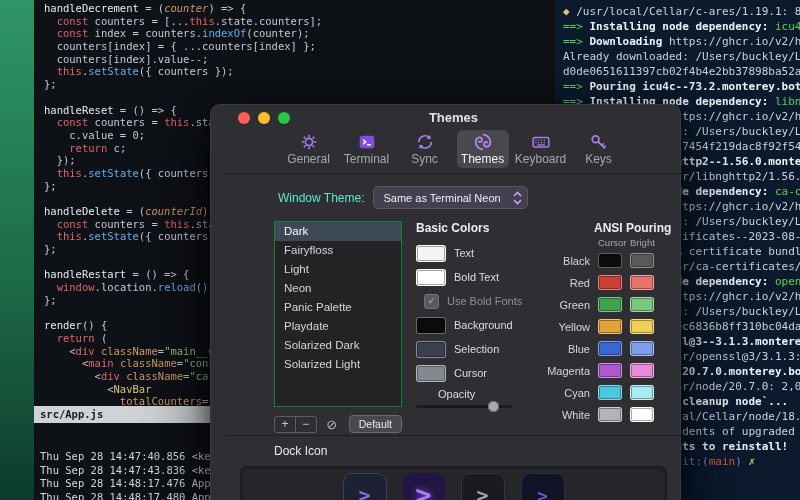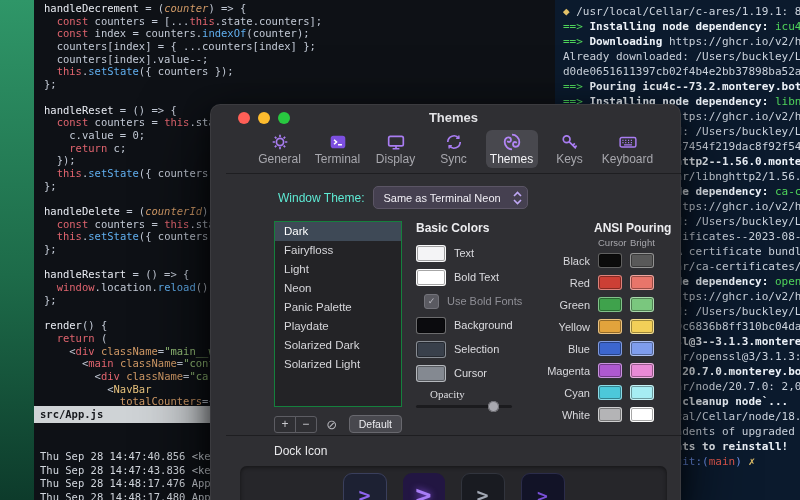--- a/index.html
+++ b/index.html
@@ -151,64 +151,55 @@
           <svg viewBox="0 0 16 16">
             <rect x="1.5" y="2.5" width="13" height="11" rx="2.5" fill="#7c4fe0"></rect>
             <path d="M4.5 6l2.2 2-2.2 2" stroke="#fff" stroke-width="1.4" fill="none"></path>
             <path d="M8 10.5h3.5" stroke="#fff" stroke-width="1.4"></path>
           </svg>
         </div>
         <div class="tablabel">Terminal</div>
       </div>
       <div class="tab">
         <div class="tabicon">
-          <svg viewBox="0 0 16 16">
-            <rect x="1.5" y="3" width="13" height="8.5" rx="1.5" stroke="#a97df2" stroke-width="1.5" fill="none"></rect>
-            <path d="M8 11.5v2M5 14h6" stroke="#a97df2" stroke-width="1.5"></path>
-          </svg>
-        </div>
-        <div class="tablabel">Display</div>
-      </div>
-      <div class="tab">
-        <div class="tabicon">
           <svg viewBox="0 0 16 16" fill="none" stroke="#a97df2" stroke-width="1.5">
             <path d="M13.5 8a5.5 5.5 0 0 1-9.8 3.4"></path>
             <path d="M2.5 8a5.5 5.5 0 0 1 9.8-3.4"></path>
             <path d="M12.3 2.2v2.4h-2.4" stroke-width="1.3"></path>
             <path d="M3.7 13.8v-2.4h2.4" stroke-width="1.3"></path>
           </svg>
         </div>
         <div class="tablabel">Sync</div>
       </div>
       <div class="tab sel">
         <div class="tabicon">
           <svg viewBox="0 0 16 16" fill="none" stroke="#b285f5" stroke-width="1.6">
             <path d="M8 1.5c3.6 0 6.5 2.9 6.5 6.5 0 2.5-1.4 4.2-3.2 4.2-1.5 0-2.4-1-2.4-2.3 0-1.1.7-1.9 1.7-1.9.8 0 1.3.5 1.3 1.2"></path>
             <path d="M8 14.5C4.4 14.5 1.5 11.6 1.5 8 1.5 5.5 2.9 3.8 4.7 3.8c1.5 0 2.4 1 2.4 2.3 0 1.1-.7 1.9-1.7 1.9-.8 0-1.3-.5-1.3-1.2"></path>
           </svg>
         </div>
         <div class="tablabel">Themes</div>
       </div>
       <div class="tab">
         <div class="tabicon">
+          <svg viewBox="0 0 16 16">
+            <rect x="1" y="4" width="14" height="8.5" rx="1.5" stroke="#a97df2" stroke-width="1.3" fill="none"></rect>
+            <path d="M3 6.5h1M5.5 6.5h1M8 6.5h1M10.5 6.5h1M3 8.5h1M5.5 8.5h1M8 8.5h1M10.5 8.5h1M4.5 10.5h7" stroke="#a97df2" stroke-width="1.1"></path>
+          </svg>
+        </div>
+        <div class="tablabel">Keyboard</div>
+      </div>
+      <div class="tab">
+        <div class="tabicon">
           <svg viewBox="0 0 16 16" fill="none" stroke="#a97df2" stroke-width="1.5">
             <circle cx="5" cy="5.5" r="3"></circle>
             <path d="M7.2 7.7l6 6M10.5 11l1.8-1.8M12.3 12.8l1.6-1.6"></path>
           </svg>
         </div>
         <div class="tablabel">Keys</div>
-      </div>
-      <div class="tab">
-        <div class="tabicon">
-          <svg viewBox="0 0 16 16">
-            <rect x="1" y="4" width="14" height="8.5" rx="1.5" stroke="#a97df2" stroke-width="1.3" fill="none"></rect>
-            <path d="M3 6.5h1M5.5 6.5h1M8 6.5h1M10.5 6.5h1M3 8.5h1M5.5 8.5h1M8 8.5h1M10.5 8.5h1M4.5 10.5h7" stroke="#a97df2" stroke-width="1.1"></path>
-          </svg>
-        </div>
-        <div class="tablabel">Keyboard</div>
       </div>
     </div>
   <div class="divider"></div>
 
   <div class="theme-row">
     <span class="wt-label">Window Theme:</span>
     <div class="dropdown">
       <span>Same as Terminal Neon</span>
       <svg class="chev" viewBox="0 0 9 14">
         <path d="M1 5 L4.5 1.5 L8 5" fill="none" stroke="#bfa7f5" stroke-width="1.6"></path>
@@ -258,21 +249,21 @@
           </div>
           <div class="brow">
             <span class="swatch" style="background: rgb(57, 64, 75);"></span>
             <span class="blabel">Selection</span>
           </div>
           <div class="brow">
             <span class="swatch" style="background: rgb(132, 137, 145);"></span>
             <span class="blabel">Cursor</span>
           </div>
           <div class="brow" style="display: block; height: auto;">
-            <div class="blabel" style="margin-left: 14px; font-family: Liberation Serif, serif;">Opacity</div>
+            <div class="blabel" style="margin-left: 22px;">Opacity</div>
             <div class="slider">
               <div class="slider-track"></div>
               <div class="knob" style="left: 72px;"></div>
             </div>
           </div>
         </div>
     </div>
 
     <div class="ansi-col">
       <div class="sec-title ansi-title">ANSI Pouring</div>

